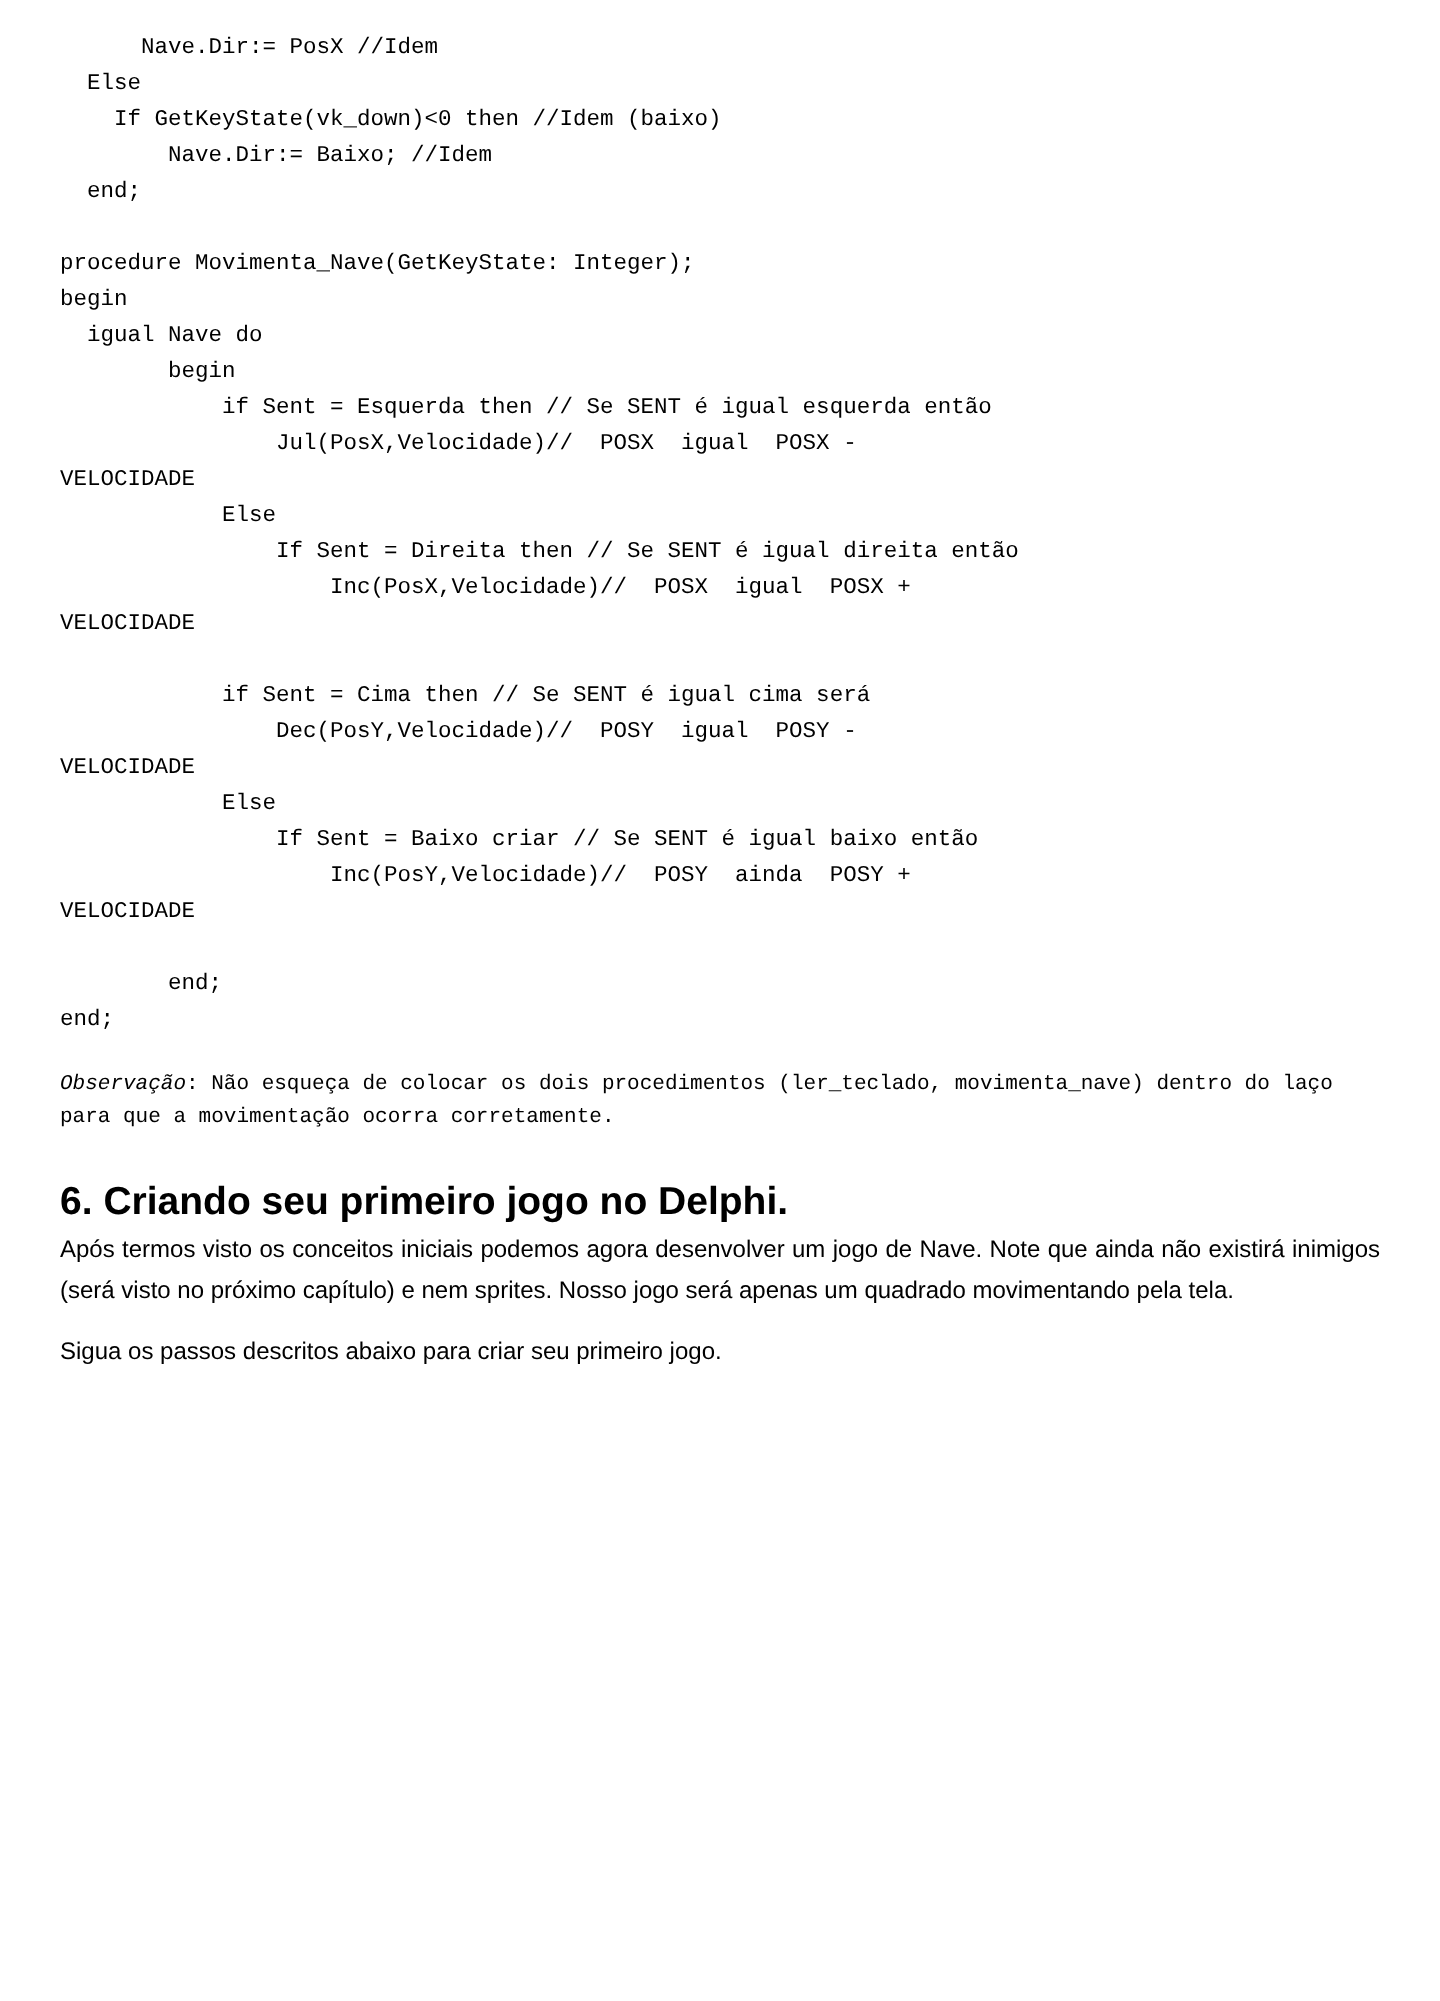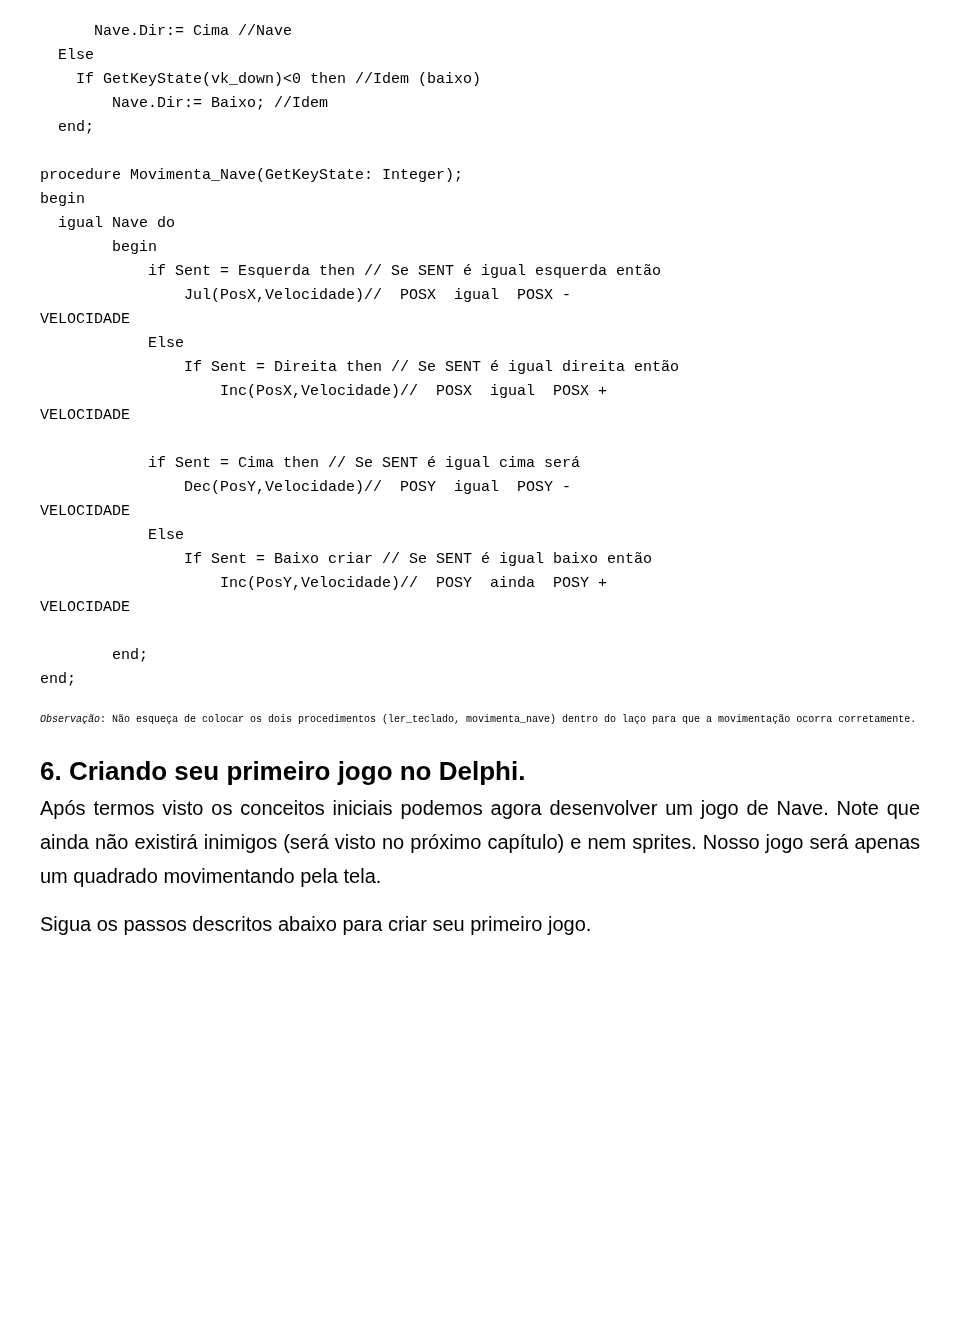--- a/index.html
+++ b/index.html
@@ -23,51 +23,51 @@
       font-family: 'Courier New', Courier, monospace;
       font-size: 15px;
       line-height: 1.6;
       white-space: pre;
       margin-bottom: 20px;
       color: #000;
     }
 
     .observation {
       font-family: 'Courier New', Courier, monospace;
-      font-size: 10px;
+      font-size: 14px;
       line-height: 1.6;
       margin-bottom: 24px;
       color: #000;
     }
 
     .observation em {
       font-style: italic;
     }
 
     .section-title {
       font-family: Arial, sans-serif;
       font-size: 26px;
       font-weight: bold;
       color: #000;
       margin-top: 10px;
     }
 
     .prose {
       font-family: Arial, sans-serif;
-      font-size: 20px;
+      font-size: 16px;
       line-height: 1.7;
       text-align: justify;
       color: #000;
       margin-bottom: 14px;
     }
   </style>
 </head>
 <body>
 
-<div class="code-block"><span>      Nave.Dir:= Cima //Nave</span>
+<div class="code-block"><span>      Nave.Dir:= PosX //Idem</span>
 <span>  Else</span>
 <span>    If GetKeyState(vk_down)&lt;0 then //Idem (baixo)</span>
 <span>        Nave.Dir:= Baixo; //Idem</span>
 <span>  end;</span>
 <span></span>
 <span>procedure Movimenta_Nave(GetKeyState: Integer);</span>
 <span>begin</span>
 <span>  igual Nave do</span>
 <span>        begin</span>
 <span>            if Sent = Esquerda then // Se SENT é igual esquerda então</span>

